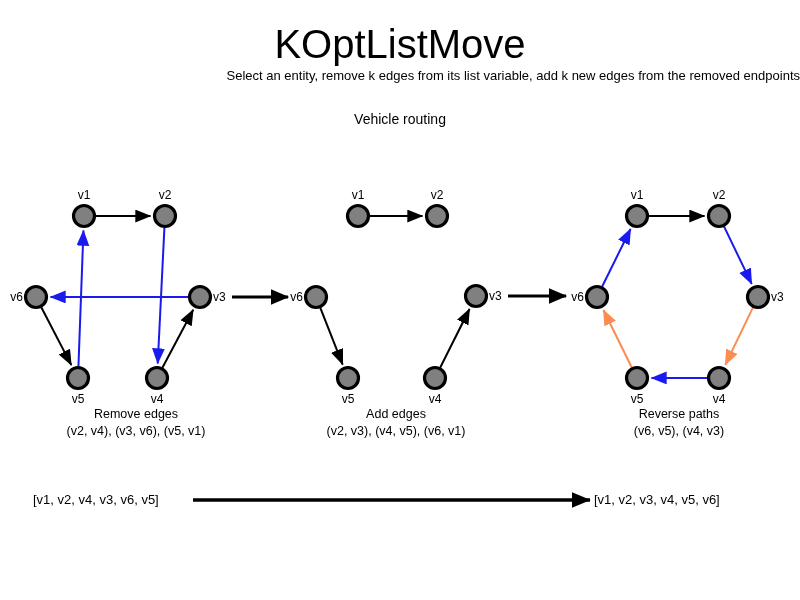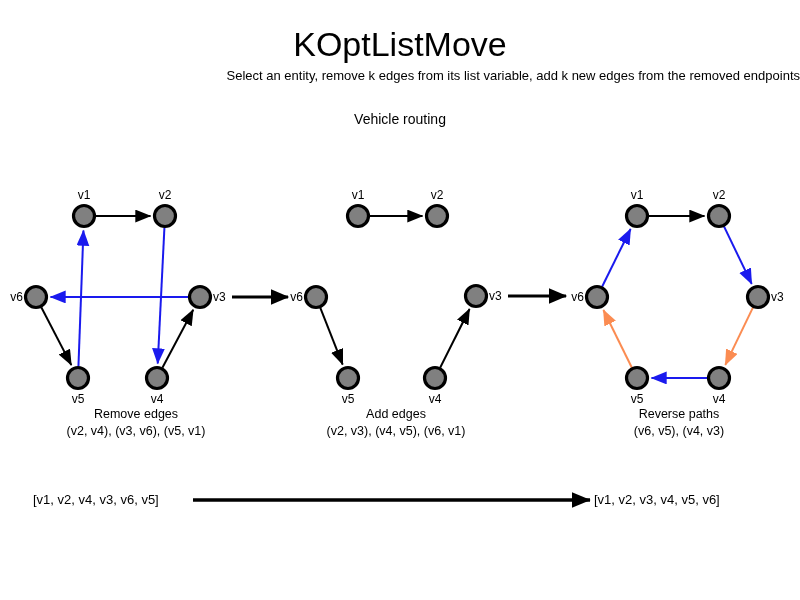--- a/index.html
+++ b/index.html
@@ -21,21 +21,21 @@
     left: 0; top: 0;
     width: 800px;
     height: 600px;
   }
   .page-title {
     position: absolute;
     left: 0;
     top: 24px;
     width: 800px;
     text-align: center;
-    font-size: 34px;
+    font-size: 40px;
     font-weight: normal;
     letter-spacing: 0px;
     line-height: 40px;
     white-space: nowrap;
   }
   .page-subtitle {
     position: absolute;
     left: 0;
     top: 68px;
     width: 800px;

